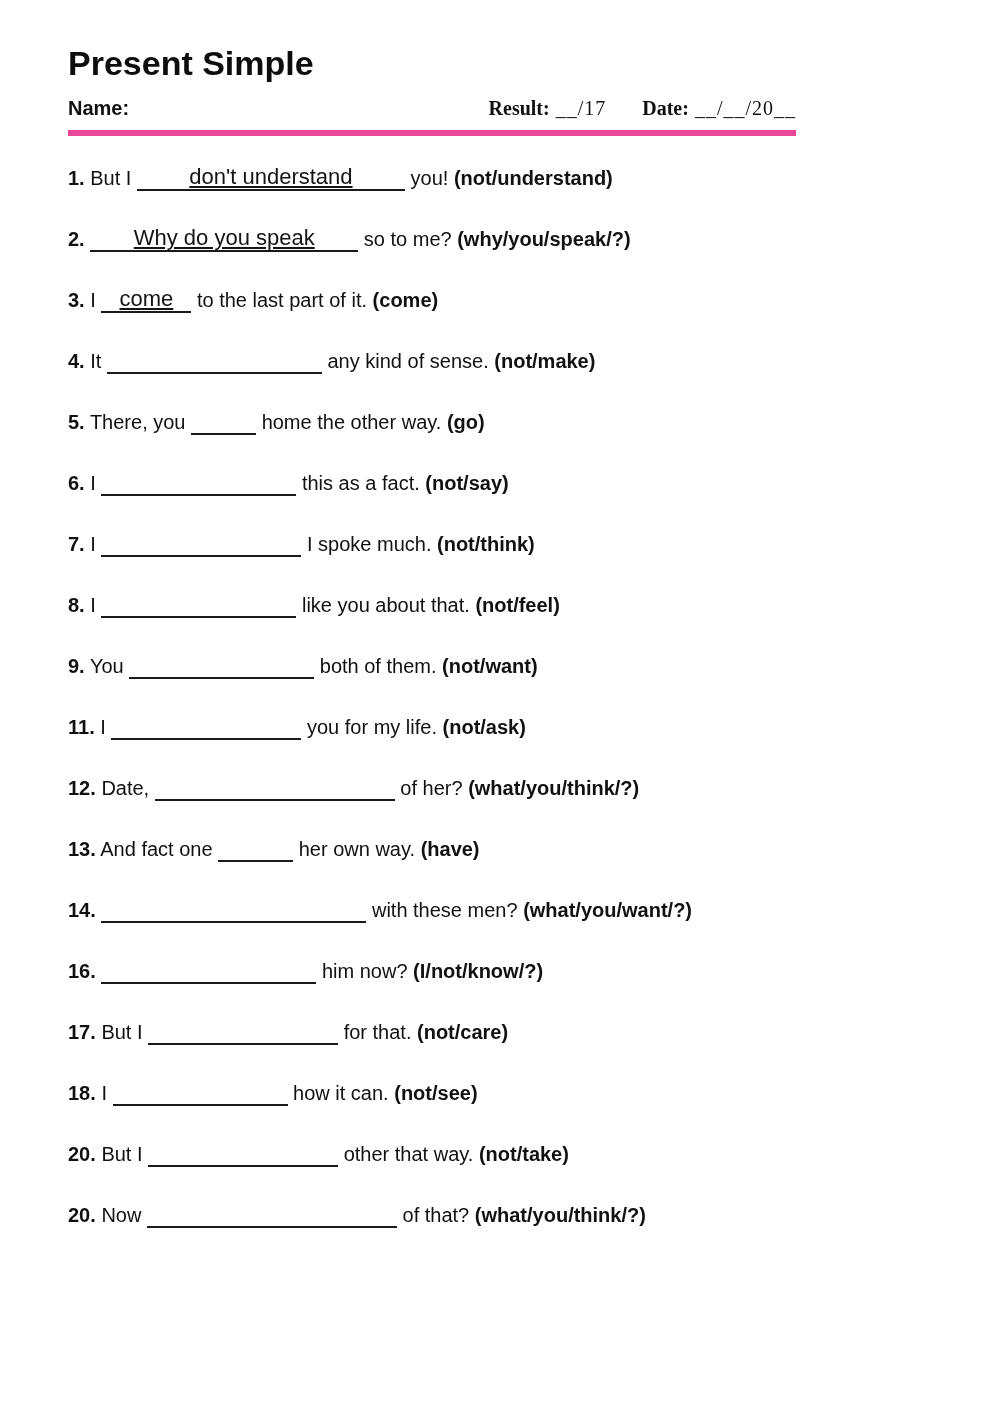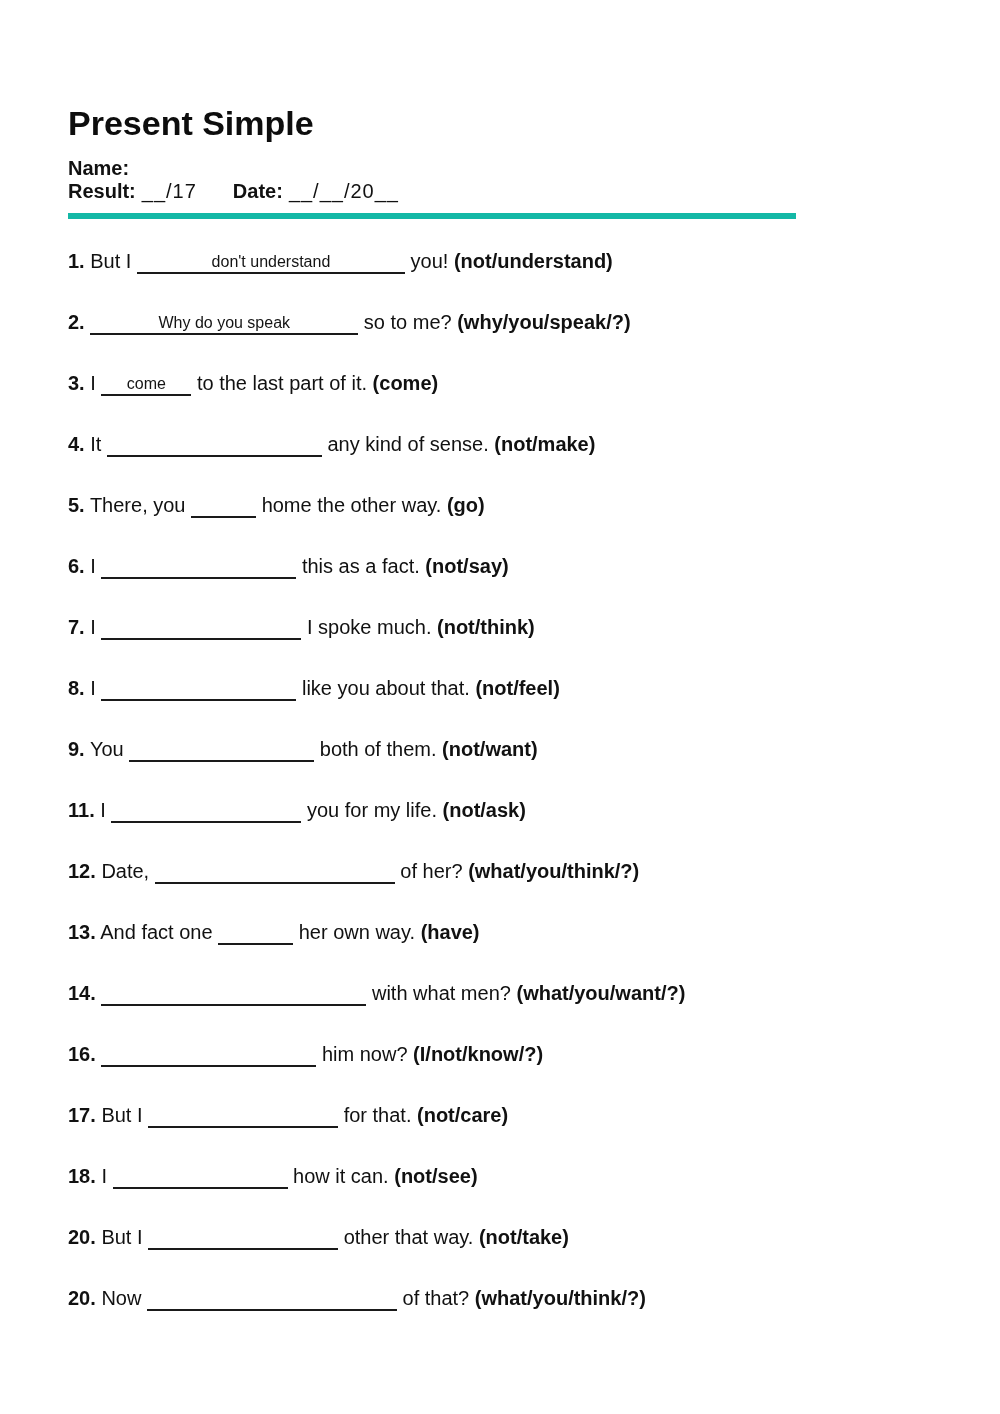--- a/index.html
+++ b/index.html
@@ -8,48 +8,47 @@
     background: #ffffff;
   }
   body {
     width: 1000px;
     height: 1414px;
     font-family: "Liberation Sans", "DejaVu Sans", sans-serif;
     color: #111111;
     overflow: hidden;
   }
   .page {
-    padding: 12px 68px;
+    padding: 0 68px;
     box-sizing: border-box;
     width: 864px;
-    margin-top: 48px;
   }
   .title {
     font-size: 34px;
     font-weight: bold;
     letter-spacing: 0px;
     margin: 0;
     padding-top: 44px;
     padding-bottom: 14px;
     color: #0d0d0d;
   }
   .head-row {
     display: flex;
     align-items: baseline;
     justify-content: space-between;
     font-size: 20px;
     padding-bottom: 10px;
-    border-bottom: 6px solid #14b8a6;
-    flex-direction: column;
+    border-bottom: 6px solid #ec4899;
   }
   .head-left { font-weight: bold; }
   .head-right {
     display: flex;
     align-items: flex-end;
     gap: 36px;
+    font-family: Liberation Serif, serif;
   }
   .head-pair { display: flex; align-items: baseline; gap: 6px; }
   .head-label { font-weight: bold; }
   .head-value { font-weight: normal; letter-spacing: 1px; }
   .questions {
     padding-top: 31px;
   }
   .q {
     font-size: 20px;
     line-height: 22px;
@@ -61,24 +60,25 @@
   .blank {
     display: inline-block;
     border-bottom: 2px solid #1a1a1a;
     height: 24px;
     vertical-align: baseline;
     text-align: center;
     box-sizing: border-box;
   }
   .ans {
     display: inline-block;
-    font-size: 16px;
+    font-size: 22px;
     line-height: 22px;
     transform: translateY(-1px);
     color: #141414;
+    text-decoration: underline;
   }
 </style>
 </head>
 <body>
 
 <div class="page">
 
   <h1 class="title">Present Simple</h1>
 
   <div class="head-row">
@@ -190,21 +190,21 @@
       <span class="qpre">And fact one</span>
       <span class="blank" style="width: 75px;"><span class="ans"></span></span>
       <span class="qpost">her own way.</span>
       <span class="qhint">(have)</span>
     </div>
 
     <div class="q">
       <span class="qnum">14.</span>
       
       <span class="blank" style="width: 265px;"><span class="ans"></span></span>
-      <span class="qpost">with what men?</span>
+      <span class="qpost">with these men?</span>
       <span class="qhint">(what/you/want/?)</span>
     </div>
 
 
     <div class="q">
       <span class="qnum">16.</span>
       
       <span class="blank" style="width: 215px;"><span class="ans"></span></span>
       <span class="qpost">him now?</span>
       <span class="qhint">(I/not/know/?)</span>

